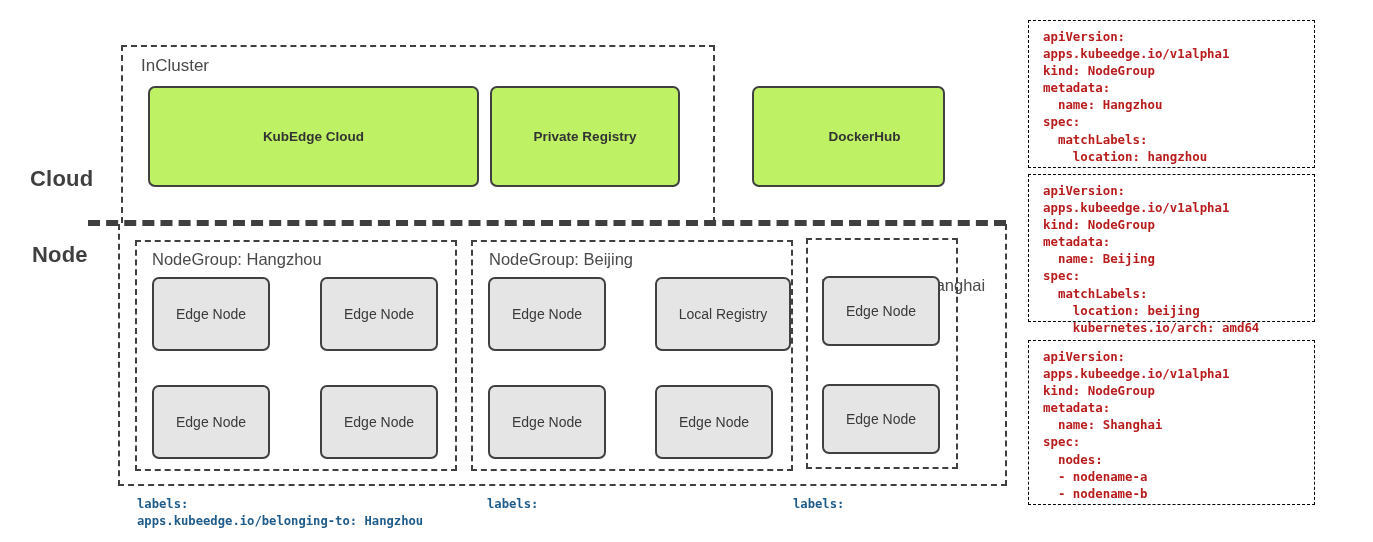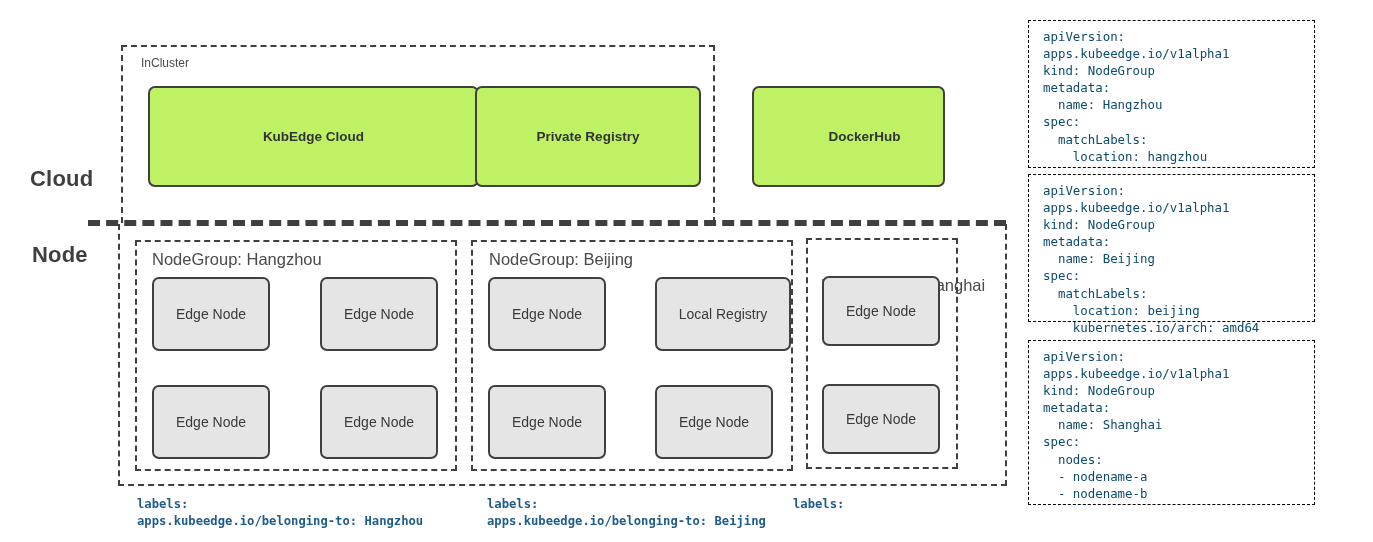--- a/index.html
+++ b/index.html
@@ -48,40 +48,40 @@
     width: 594px;
     height: 178px;
     border: 2px dashed #3f3f3f;
     border-bottom: none;
     box-sizing: border-box;
   }
   #incluster-title {
     position: absolute;
     left: 141px;
     top: 56px;
-    font-size: 12px;
+    font-size: 17px;
     color: #4a4a4a;
   }
 
   
   .cloud-box {
     position: absolute;
     background: #bef264;
     border: 2px solid #404040;
     border-radius: 7px;
     box-sizing: border-box;
     display: flex;
     align-items: center;
     justify-content: center;
     font-weight: bold;
     font-size: 13.5px;
     color: #333333;
   }
   #box-kubedge-cloud { left: 148px; top: 86px; width: 331px; height: 101px; }
-  #box-private-registry { left: 475px; top: 86px; width: 226px; height: 101px; }
+  #box-private-registry { left: 490px; top: 86px; width: 190px; height: 101px; }
   #box-dockerhub { left: 752px; top: 86px; width: 193px; height: 101px; padding-left: 32px; }
 
   
   #edge-outer-box {
     position: absolute;
     left: 118px;
     top: 224px;
     width: 889px;
     height: 262px;
     border: 2px dashed #3f3f3f;
@@ -153,24 +153,25 @@
 
   
   .yaml-box {
     position: absolute;
     border: 1px dashed #000000;
     box-sizing: border-box;
     padding: 7px 0 0 14px;
     font-family: "DejaVu Sans Mono", monospace;
     font-size: 12.4px;
     line-height: 17.1px;
-    color: #0c4a6e;
+    color: #b91c1c;
     background: transparent;
     white-space: pre;
     overflow: visible;
+    font-weight: bold;
   }
   #yaml-hangzhou { left: 1028px; top: 20px;  width: 287px; height: 148px; }
   #yaml-beijing  { left: 1028px; top: 174px; width: 287px; height: 148px; }
   #yaml-shanghai { left: 1028px; top: 340px; width: 287px; height: 165px; }
 </style>
 </head>
 <body>
 
 <div id="canvas">
 
@@ -206,21 +207,20 @@
   <div class="nodegroup-title" id="nodegroup-shanghai-title">NodeGroup: Shanghai</div>
   <div class="edge-node" id="sh-node-0">Edge Node</div>
   <div class="edge-node" id="sh-node-1">Edge Node</div>
 
   <div class="bottom-label" id="label-hangzhou">
     <span>labels:</span><br>
     <span>apps.kubeedge.io/belonging-to: Hangzhou</span>
   </div>
   <div class="bottom-label" id="label-beijing">
     <span>labels:</span><br>
-    <span>apps.kubeedge.io/belonging-to: Beijing</span>
   </div>
   <div class="bottom-label" id="label-shanghai">
     <span>labels:</span><br>
   </div>
 
   <div class="yaml-box" id="yaml-hangzhou">apiVersion:
 apps.kubeedge.io/v1alpha1
 kind: NodeGroup
 metadata:
   name: Hangzhou

